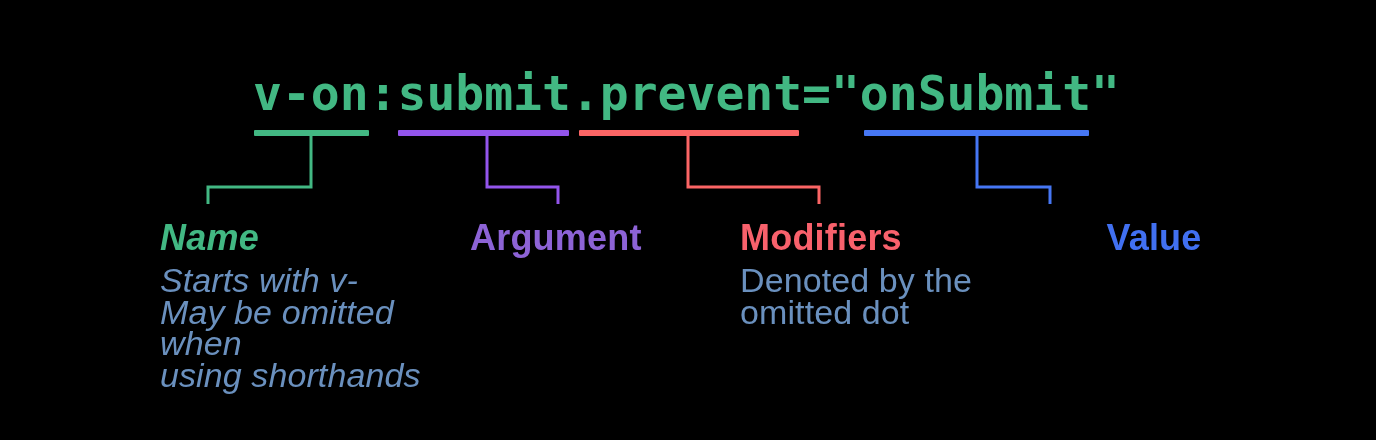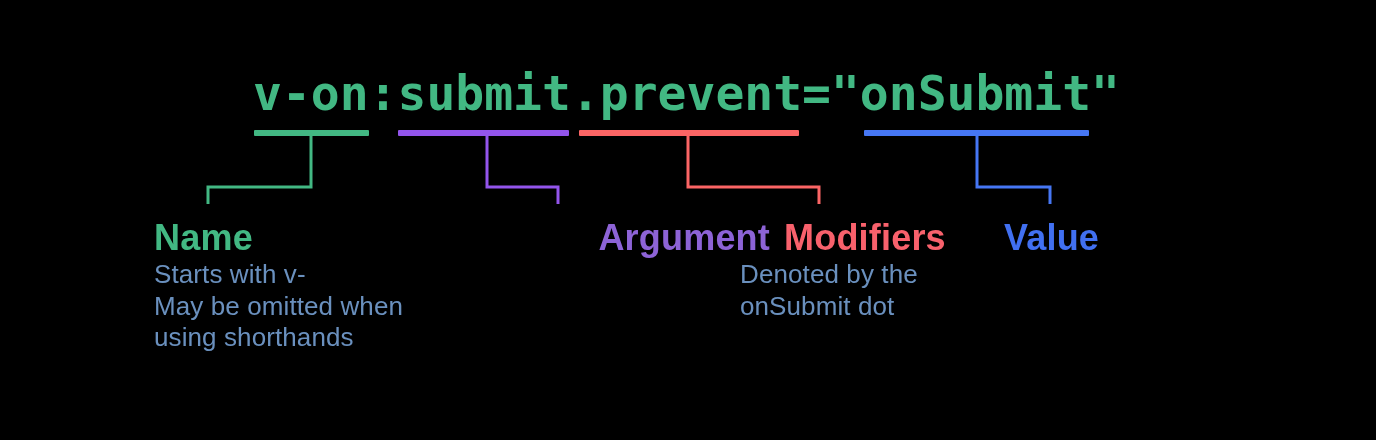--- a/index.html
+++ b/index.html
@@ -41,33 +41,33 @@
     left: 0; top: 0;
     width: 1376px;
     height: 440px;
     pointer-events: none;
   }
   .section {
     position: absolute;
     top: 218px;
     width: 300px;
   }
-  .section.s-name      { left: 154px; }
-  .section.s-argument  { left: 470px; text-align: right; }
+  .section.s-name      { left: 160px; font-style: italic; }
+  .section.s-argument  { left: 470px; }
   .section.s-modifiers { left: 740px; }
-  .section.s-value     { left: 1004px; }
+  .section.s-value     { left: 1004px; text-align: center; }
   .section-label {
     font-size: 36px;
     font-weight: bold;
     line-height: 40px;
     letter-spacing: 0.2px;
   }
   .section-desc {
-    margin-top: 1px;
-    font-size: 26px;
+    margin-top: 7px;
+    font-size: 34px;
     font-weight: normal;
     line-height: 31.5px;
     white-space: pre-line;
     letter-spacing: 0.1px;
   }
 </style>
 </head>
 <body>
 
 <div class="stage">
@@ -91,22 +91,22 @@
     <div class="section-desc" style="color: rgb(106, 144, 190);">Starts with v-
 May be omitted when
 using shorthands</div>
   </div>
 
   <div class="section s-argument">
     <div class="section-label" style="color: rgb(141, 99, 214);">Argument</div>
   </div>
 
   <div class="section s-modifiers">
-    <div class="section-label" style="color: rgb(248, 97, 108); margin-left: 44px;">Modifiers</div>
+    <div class="section-label" style="color: rgb(248, 97, 108);">Modifiers</div>
     <div class="section-desc" style="color: rgb(106, 144, 190);">Denoted by the
-onSubmit dot</div>
+omitted dot</div>
   </div>
 
   <div class="section s-value">
     <div class="section-label" style="color: rgb(65, 112, 241);">Value</div>
   </div>
 
 </div>
 
 </body></html>

